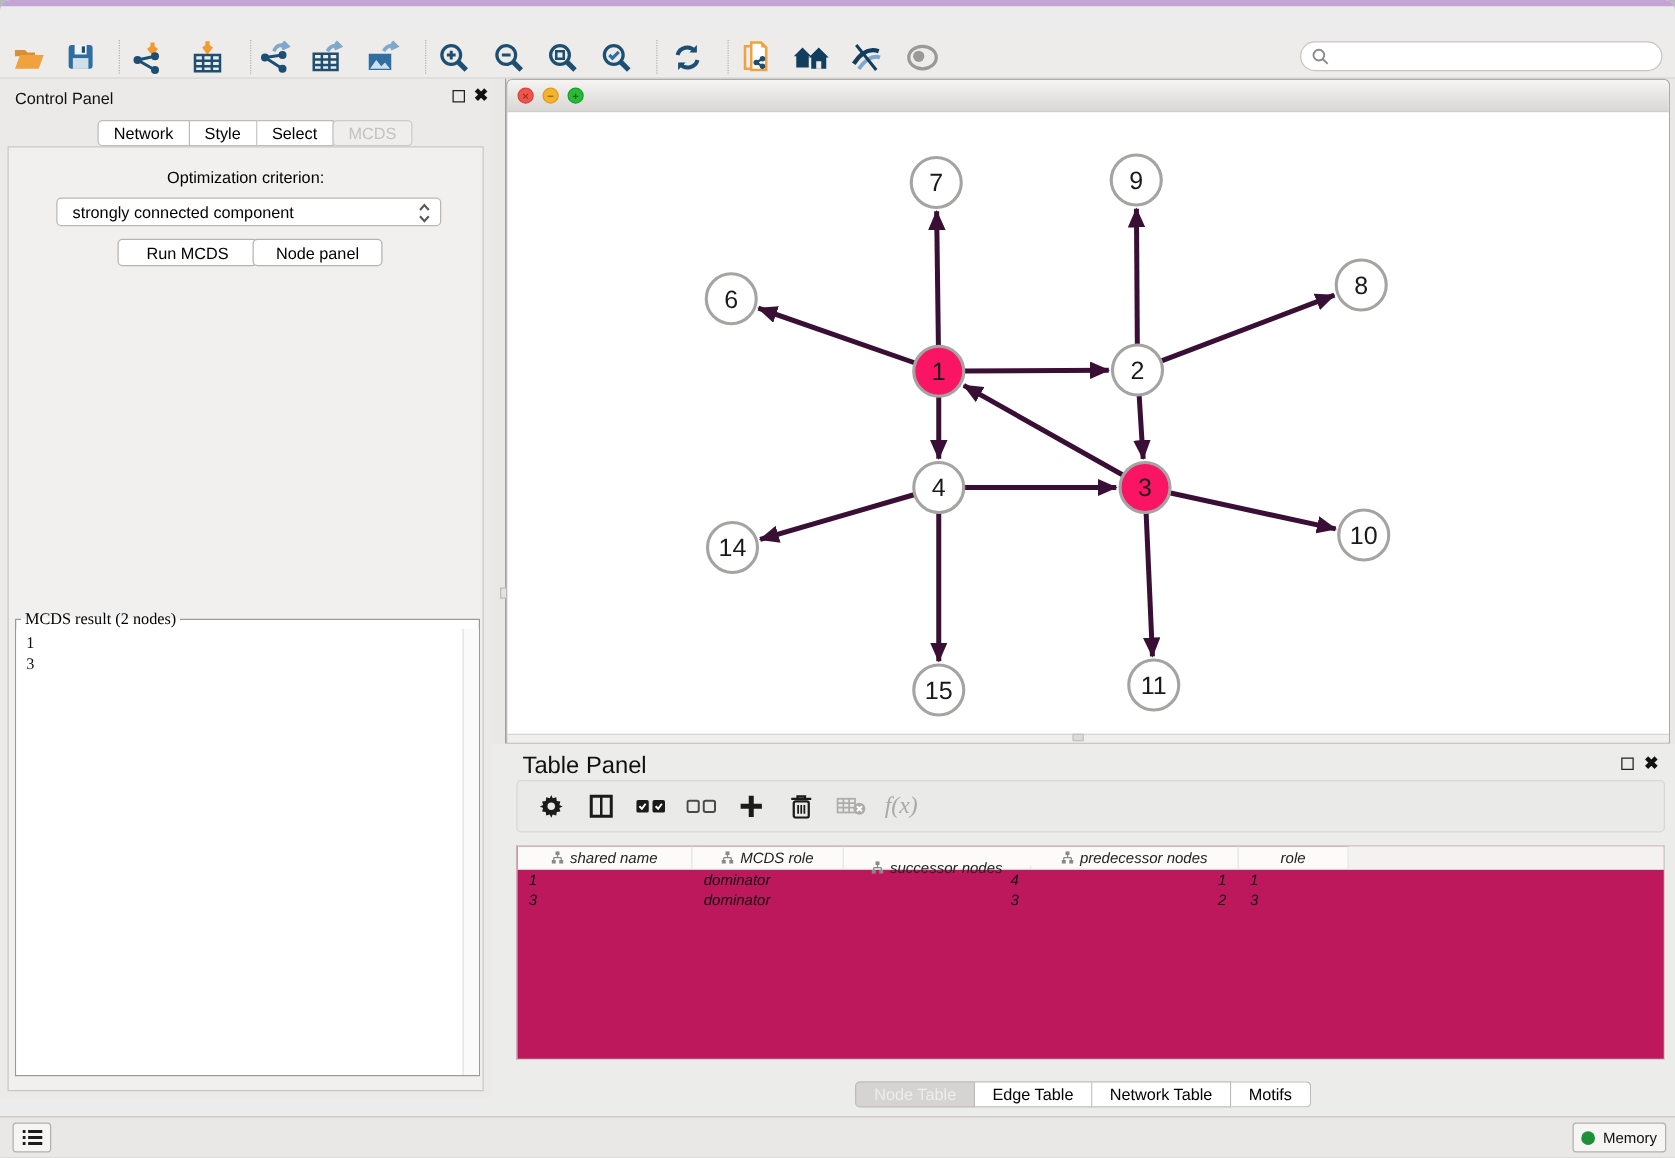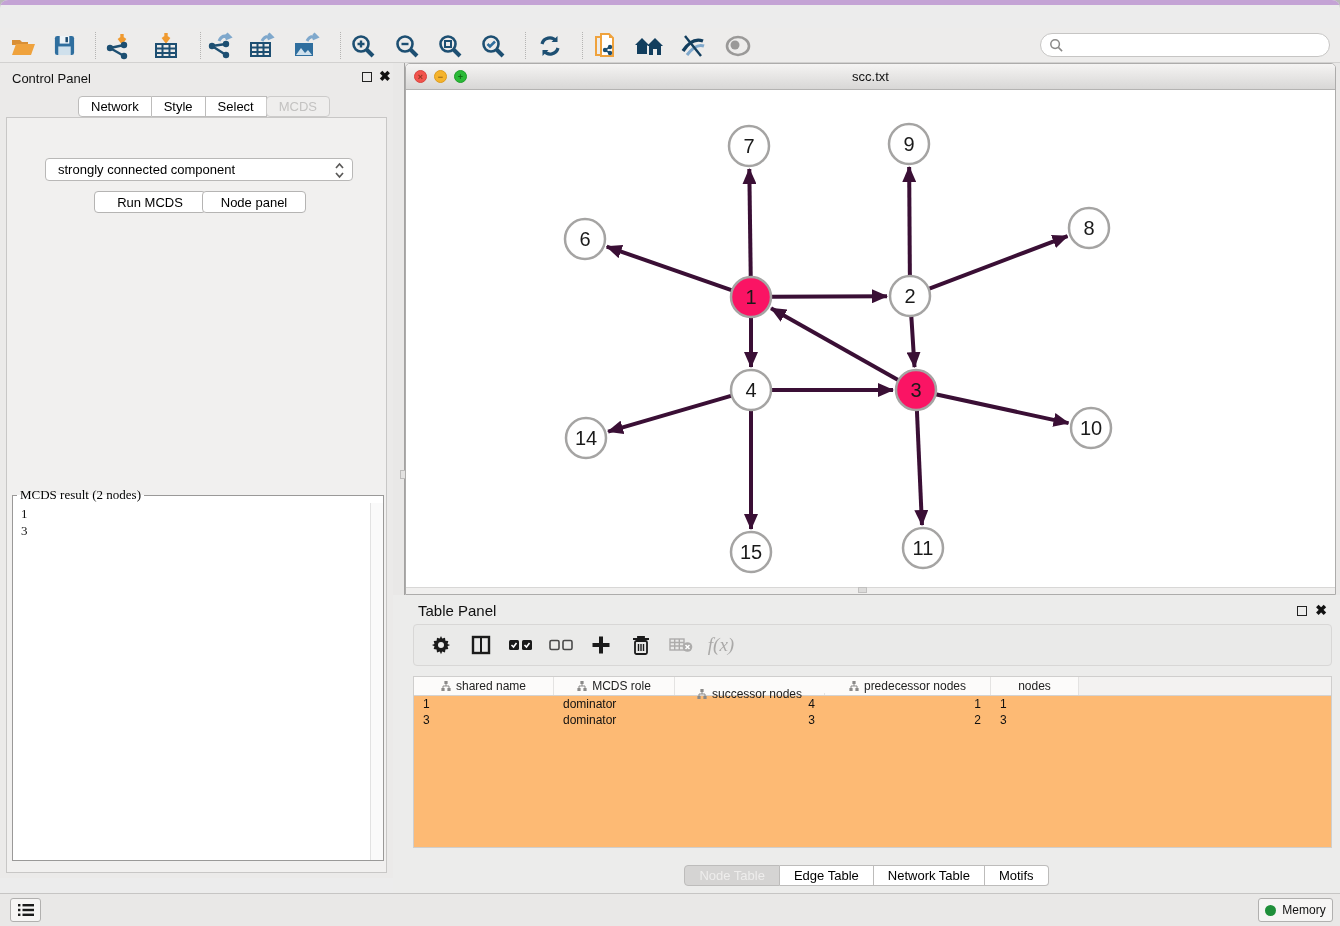--- a/index.html
+++ b/index.html
@@ -53,26 +53,26 @@
   .nw-titlebar { position:absolute; top:0; left:0; right:0; height:26px; border-radius:4px 4px 0 0;
                  background:linear-gradient(#f5f4f3,#d8d7d6); border-bottom:1px solid #b4b3b2; }
   .nw-dot { position:absolute; top:6px; width:13px; height:13px; border-radius:50%; font-size:9px; line-height:12px; text-align:center; color:rgba(60,30,0,.55); font-weight:bold; }
   .nw-title { position:absolute; top:5px; left:0; right:0; text-align:center; font-size:13px; color:#111; }
   .nw-canvas { position:absolute; top:26px; left:0; width:929px; height:497px; background:#fff; }
   .nw-bottom { position:absolute; bottom:0; left:0; right:0; height:7px; background:#f0efee; border-top:1px solid #d8d7d6; }
   .h-grab { position:absolute; bottom:1px; left:452px; width:9px; height:6px; background:#dcdbda; border:1px solid #c2c1c0; }
 
   
   .table-panel { position:absolute; top:532px; left:0; right:0; bottom:0; background:#ececeb; }
-  .tp-header { position:absolute; top:7px; left:25px; font-size:15px; color:#111; }
+  .tp-header { position:absolute; top:7px; left:25px; font-size:19px; color:#111; }
   .tp-toolbar { position:absolute; top:29px; left:20px; right:8px; height:42px; background:#eaeae9; border:1px solid #d8d7d6; border-radius:4px;
                 display:flex; align-items:center; gap:14px; padding-left:14px; }
   .tp-tool { display:flex; align-items:center; justify-content:center; width:26px; height:26px; }
   .fx-icon { font-family:"Liberation Serif", serif; font-style:italic; font-size:19px; color:#aaa9a8; }
-  .tp-table { position:absolute; top:81px; left:20px; right:8px; height:172px; background:#fdba74; border:1px solid #cfcecd; overflow:hidden; }
+  .tp-table { position:absolute; top:81px; left:20px; right:8px; height:172px; background:#be185d; border:1px solid #cfcecd; overflow:hidden;font-style:italic; }
   .th-row { display:flex; height:19px; border-bottom:1px solid #d4d3d2; background:#fcfbfa; }
   .th-cell { display:flex; align-items:center; justify-content:center; gap:5px; font-size:12px; color:#222; border-right:1px solid #e4e3e2; }
   .th-fill { flex:1; background:#f3f2f1; }
   .td-row { display:flex; height:16px; }
   .td-cell { font-size:12px; color:#111; padding-top:1px; }
   .tp-tabs { position:absolute; bottom:7px; left:0; width:100%; display:flex; justify-content:center; }
   .tp-tabs .seg { padding:2px 14px 0; }
   .tp-tabs .seg:last-child { border-radius:0 4px 4px 0; }
   .tp-tabs .seg.selected-gray { background:#d5d4d3; color:#eeedec; }
 
@@ -238,20 +238,21 @@
     <span class="cp-header">Control Panel</span>
     <span class="panel-float" style="left:362px"></span>
     <span class="panel-close" style="left:379px">✖</span>
     <div class="cp-tabs" id="cp-tabs">
         <div class="seg">Network</div>
         <div class="seg">Style</div>
         <div class="seg">Select</div>
         <div class="seg disabled-tab">MCDS</div>
       </div>
     <div class="cp-content"></div>
+    <div class="opt-label">Optimization criterion:</div>
     <div class="opt-select">
       <span>strongly connected component</span>
       <svg class="opt-stepper" width="11" height="17" viewBox="0 0 11 17">
         <path d="M2 6 L5.5 2 L9 6" stroke="#5a5958" stroke-width="1.7" fill="none"></path>
         <path d="M2 11 L5.5 15 L9 11" stroke="#5a5958" stroke-width="1.7" fill="none"></path>
       </svg>
     </div>
     <div class="mac-btn" style="left:94px; width:112px">Run MCDS</div>
     <div class="mac-btn" style="left:202px; width:104px">Node panel</div>
     <div class="result-box">
@@ -268,21 +269,20 @@
 
   <div class="right-area">
     <div class="v-divider"></div>
     <div class="v-grab"></div>
 
     <div class="network-window">
       <div class="nw-titlebar">
         <span class="nw-dot" style="left:8px;  background:#f2544d; border:1px solid #d8433d;">×</span>
         <span class="nw-dot" style="left:28px; background:#f5b32c; border:1px solid #dd9c1c;">−</span>
         <span class="nw-dot" style="left:48px; background:#2ab937; border:1px solid #1d9e2a; color:rgba(0,60,0,.6);">+</span>
-        <span class="nw-title">scc.txt</span>
       </div>
       <svg class="nw-canvas" id="graph-svg" viewBox="0 0 929 497">
           <defs>
             <marker id="arrow" viewBox="0 0 16 14" refX="15" refY="7" markerWidth="16" markerHeight="14" orient="auto" markerUnits="userSpaceOnUse">
               <path d="M0,0 L16,7 L0,14 Z" fill="#3a0f35"></path>
             </marker>
           </defs>
           <line x1="344.7351225705726" y1="187.00175407823525" x2="343.3046090438414" y2="78.99798281002944" stroke="#3a0f35" stroke-width="4" marker-end="url(#arrow)"></line>
           <line x1="326.1192891575921" y1="200.40312512735147" x2="200.71281746876906" y2="156.5864061035458" stroke="#3a0f35" stroke-width="4" marker-end="url(#arrow)"></line>
           <line x1="364.999604457761" y1="206.87421632416502" x2="481.0004548735749" y2="206.14465122721023" stroke="#3a0f35" stroke-width="4" marker-end="url(#arrow)"></line>
@@ -415,21 +415,21 @@
             <div class="th-cell" style="width: 166px;">
               <svg width="10" height="10" viewBox="0 0 10 10">
                 <rect x="3.4" y="0" width="3.2" height="3" fill="#8a8988"></rect>
                 <path d="M5 3 v2 M2 5 h6 M2 5 v2 M8 5 v2" stroke="#8a8988" stroke-width="1" fill="none"></path>
                 <rect x="0.4" y="7" width="3.2" height="3" fill="#8a8988"></rect>
                 <rect x="6.4" y="7" width="3.2" height="3" fill="#8a8988"></rect>
               </svg>
               <span>predecessor nodes</span>
             </div>
             <div class="th-cell" style="width: 88px;">
-              <span>nodes</span>
+              <span>role</span>
             </div>
             <div class="th-fill"></div>
           </div>
         <div id="table-body">
             <div class="td-row">
               <div class="td-cell" style="width: 140px; text-align: left; padding: 1px 0px 0px 9px;">1</div>
               <div class="td-cell" style="width: 121px; text-align: left; padding: 1px 0px 0px 9px;">dominator</div>
               <div class="td-cell" style="width: 150px; text-align: right; padding: 1px 10px 0px 0px;">4</div>
               <div class="td-cell" style="width: 166px; text-align: right; padding: 1px 10px 0px 0px;">1</div>
               <div class="td-cell" style="width: 88px; text-align: left; padding: 1px 0px 0px 9px;">1</div>

